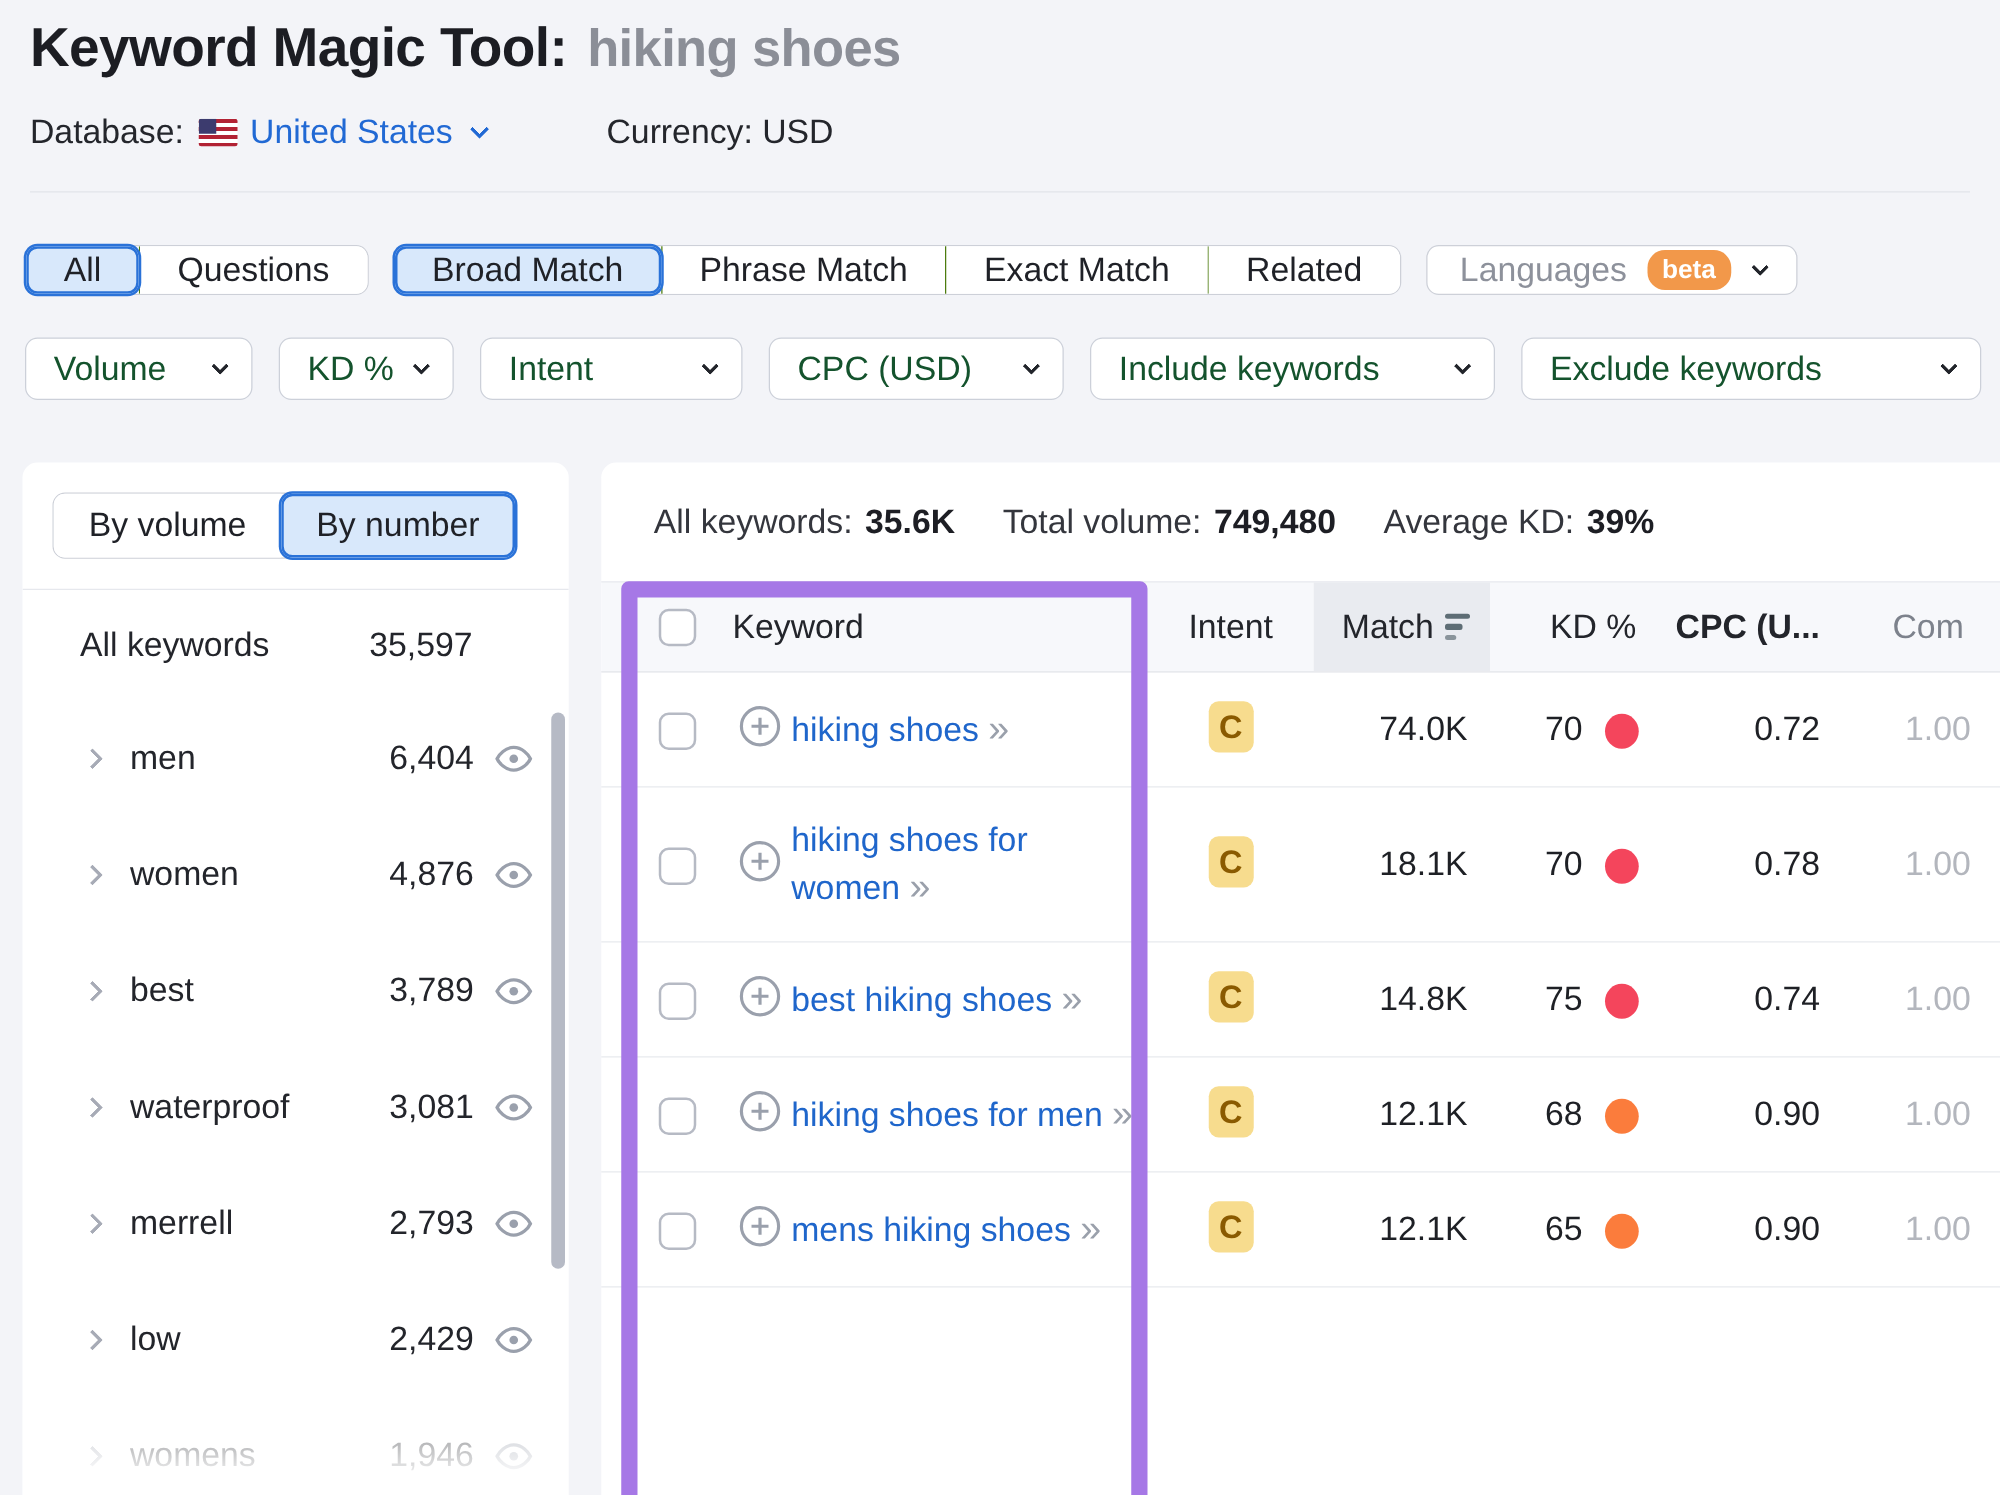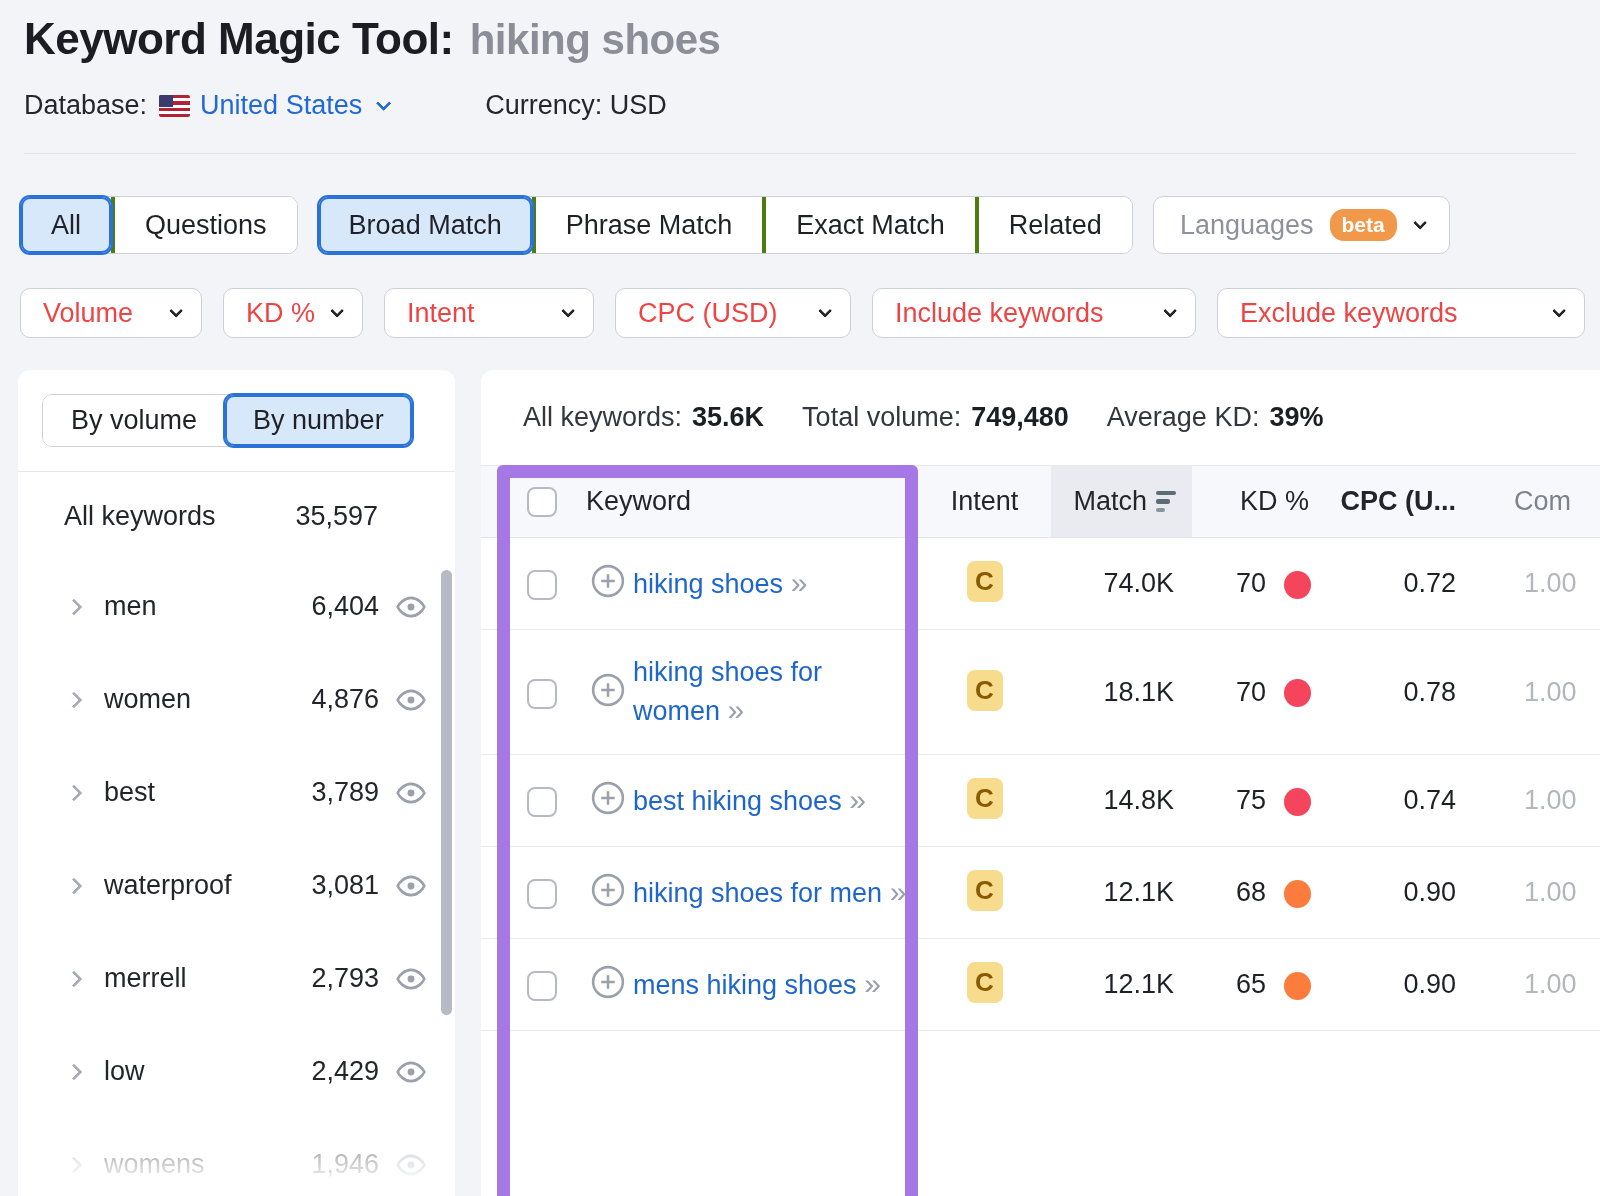--- a/index.html
+++ b/index.html
@@ -19,36 +19,36 @@
   .meta-label { color:#24262c; }
   .flag { width:31px; height:22px; margin:0 10px 0 12px; display:inline-block; position:relative; border-radius:2px; overflow:hidden;
     background:repeating-linear-gradient(#b22234 0 3.2px,#ffffff 3.2px 6.4px); }
   .flag:before { content:""; position:absolute; left:0; top:0; width:14px; height:12px; background:#3c3b6e; }
   .db-link { color:#2169d4; display:flex; align-items:center; cursor:pointer; }
   .chev { width:11px; height:11px; border-right:3px solid #2169d4; border-bottom:3px solid #2169d4; transform:rotate(45deg) translateY(-3px); margin-left:14px; border-radius:1px; }
   .currency { margin-left:98px; color:#24262c; }
   .header-divider { margin-top:32px; border-bottom:1px solid #e2e4e9; }
 
   
-  .tabs-row { display:flex; align-items:stretch; margin:42px 0 0 20px; height:58px; gap:20px; }
+  .tabs-row { display:flex; align-items:stretch; margin:42px 0 0 20px; height:40px; gap:20px; }
   .tab-group { display:flex; border-radius:10px; background:#fff; border:1px solid #cdd0d8; }
   .tab { position:relative; display:flex; align-items:center; padding:0 30px; font-size:27px; color:#1f2127;
-         background:#fff; border:none; border-left:4px solid #4d7c0f; cursor:pointer; font-family:inherit; }
+         background:#fff; border:none; border-left:1px solid #4d7c0f; cursor:pointer; font-family:inherit; }
   .tab:first-of-type { border-left:none; border-radius:9px 0 0 9px; }
   .tab:last-of-type { border-radius:0 9px 9px 0; }
   .tab.selected { background:#d8e8fb; border-radius:9px; box-shadow:0 0 0 2px #2a72d8 inset, 0 0 0 2px #2a72d8; z-index:2; }
   .lang-btn { display:flex; align-items:center; gap:16px; background:#fff; border:1px solid #cdd0d8; border-radius:10px;
               padding:0 26px; font-size:27px; color:#8d919b; cursor:pointer; font-family:inherit; }
   .beta-badge { background:#f2984a; color:#fff; font-size:21px; font-weight:bold; padding:4px 12px; border-radius:14px; }
   .chev-dark { width:10px; height:10px; border-right:3px solid #22252b; border-bottom:3px solid #22252b; transform:rotate(45deg) translateY(-3px); border-radius:1px; }
 
   
   .filters-row { display:flex; gap:21px; margin:34px 0 0 20px; height:50px; }
   .filter { display:flex; align-items:center; justify-content:space-between; background:#fff; border:1px solid #ccd0d9;
-            border-radius:10px; padding:0 22px; font-size:27px; color:#ef4444; cursor:pointer; font-family:inherit; }
+            border-radius:10px; padding:0 22px; font-size:27px; color:#14532d; cursor:pointer; font-family:inherit; }
   .filters-row .filter:nth-child(1){ width:182px; }
   .filters-row .filter:nth-child(2){ width:140px; }
   .filters-row .filter:nth-child(3){ width:210px; }
   .filters-row .filter:nth-child(4){ width:236px; }
   .filters-row .filter:nth-child(5){ width:324px; }
   .filters-row .filter:nth-child(6){ width:368px; }
 
   
   .content { position:absolute; left:0; top:370px; right:0; bottom:0; }
 

